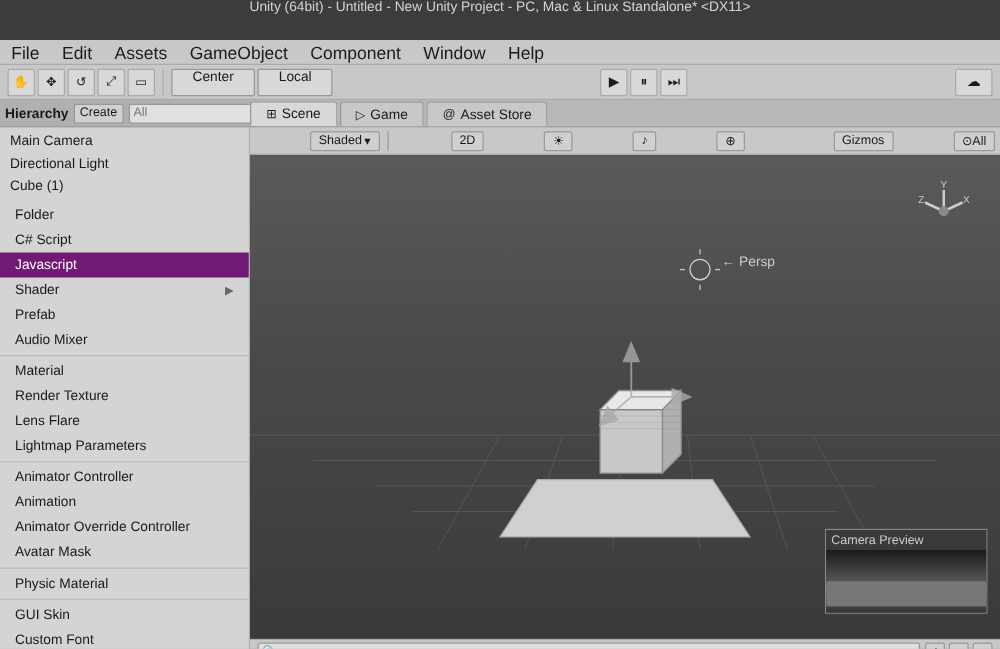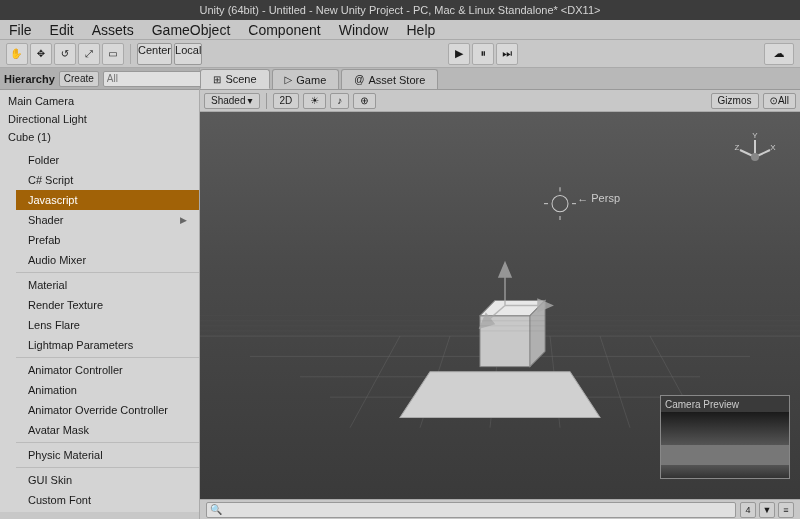--- a/index.html
+++ b/index.html
@@ -9,25 +9,24 @@
       overflow: hidden;
       font-family: Arial, sans-serif;
       font-size: 11px;
       background: #c2c2c2;
       color: #1a1a1a;
       user-select: none;
     }
 
     
     #title-bar {
-      height: 20px;
+      height: 32px;
       background: #3c3c3c;
       color: #d4d4d4;
       display: flex;
-      align-items: center;
       justify-content: center;
       font-size: 11px;
       flex-shrink: 0;
     }
 
     
     #menu-bar {
       height: 20px;
       background: #c8c8c8;
       display: flex;
@@ -64,21 +63,21 @@
       align-items: center;
       justify-content: center;
       font-size: 10px;
       cursor: pointer;
       padding: 0 3px;
     }
     .toolbar-separator { width: 1px; height: 20px; background: #aaa; margin: 0 2px; }
     .toolbar-group { display: flex; align-items: center; gap: 2px; }
     .transform-btn {
       height: 22px;
-      padding: 0 0;
+      padding: 0 16px;
       background: #d8d8d8;
       border: 1px solid #999;
       border-radius: 2px;
       font-size: 11px;
       cursor: pointer;
     }
     .play-btn {
       height: 22px;
       min-width: 22px;
       background: #d8d8d8;
@@ -184,34 +183,33 @@
       position: absolute;
       top: 80px;
       left: 0;
       right: 0;
       background: #d4d4d4;
       z-index: 10;
     }
     .menu-section {
       border-bottom: 1px solid #bbb;
       padding: 2px 0;
-      margin-left: 16px;
     }
     .menu-section:last-child { border-bottom: none; }
     .ctx-menu-item {
       height: 20px;
       padding: 0 12px;
       display: flex;
       align-items: center;
       justify-content: space-between;
       font-size: 11px;
       cursor: pointer;
     }
     .ctx-menu-item.highlighted {
-      background: #a16207;
+      background: #701a75;
       color: white;
     }
     .ctx-menu-arrow { font-size: 9px; color: #666; }
 
     
     #right-content {
       flex: 1;
       display: flex;
       flex-direction: column;
       overflow: hidden;
@@ -261,20 +259,21 @@
       height: 16px;
       padding: 0 6px;
       background: #d0d0d0;
       border: 1px solid #999;
       border-radius: 2px;
       font-size: 10px;
       display: flex;
       align-items: center;
       cursor: pointer;
       gap: 2px;
+      margin-left: 44px;
     }
     .scene-separator { width: 1px; height: 16px; background: #999; margin: 0 2px; }
     #gizmos-right {
       margin-left: auto;
       display: flex;
       align-items: center;
       gap: 4px;
     }
 
     
@@ -308,21 +307,21 @@
       width: 50px;
       height: 50px;
     }
 
     
     .camera-preview {
       position: absolute;
       bottom: 20px;
       right: 10px;
       width: 130px;
-      height: 84px;
+      height: 68px;
       background: #2a2a2a;
       border: 1px solid #888;
     }
     .camera-preview-title {
       height: 16px;
       background: #3a3a3a;
       color: #ccc;
       font-size: 10px;
       display: flex;
       align-items: center;

